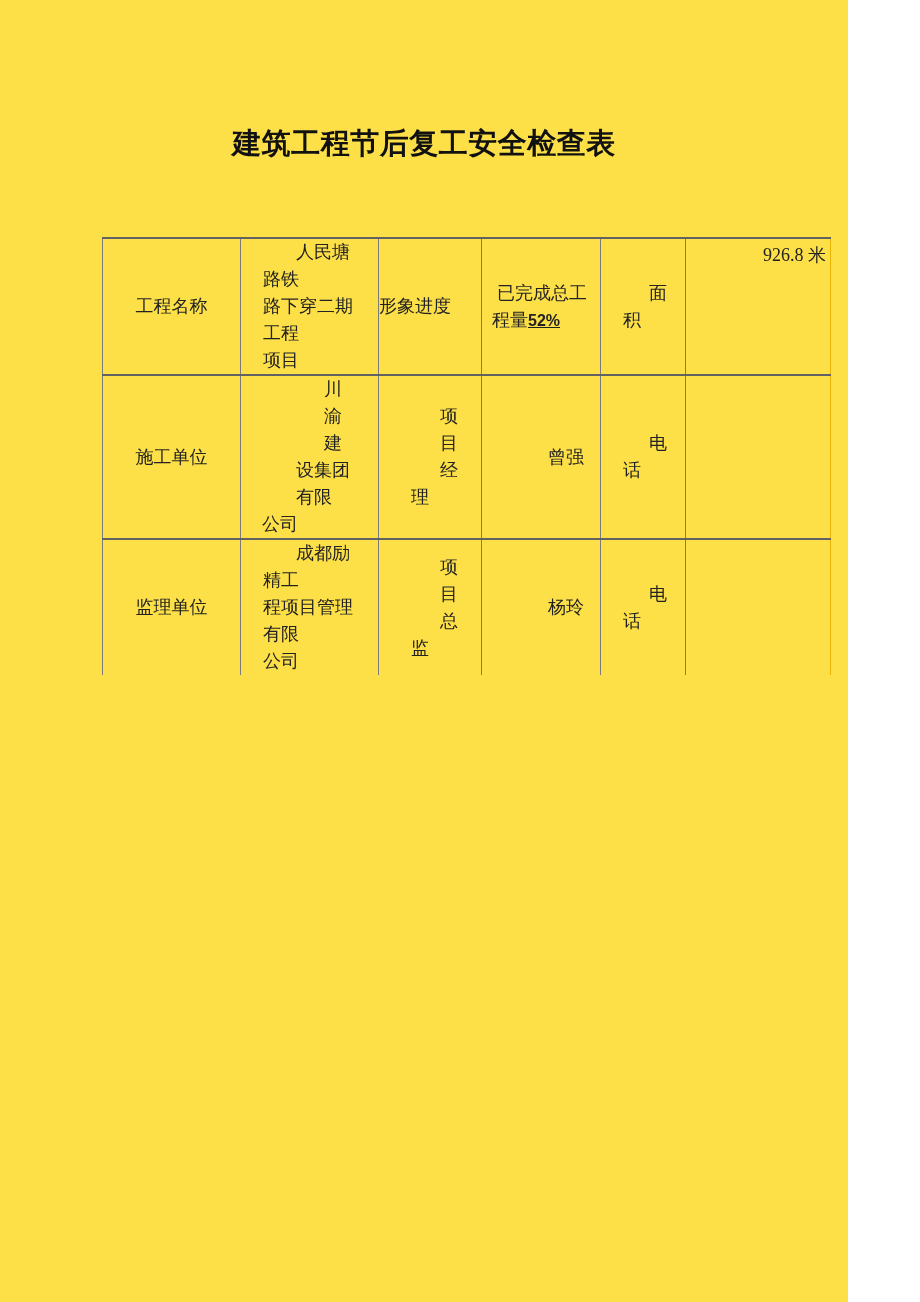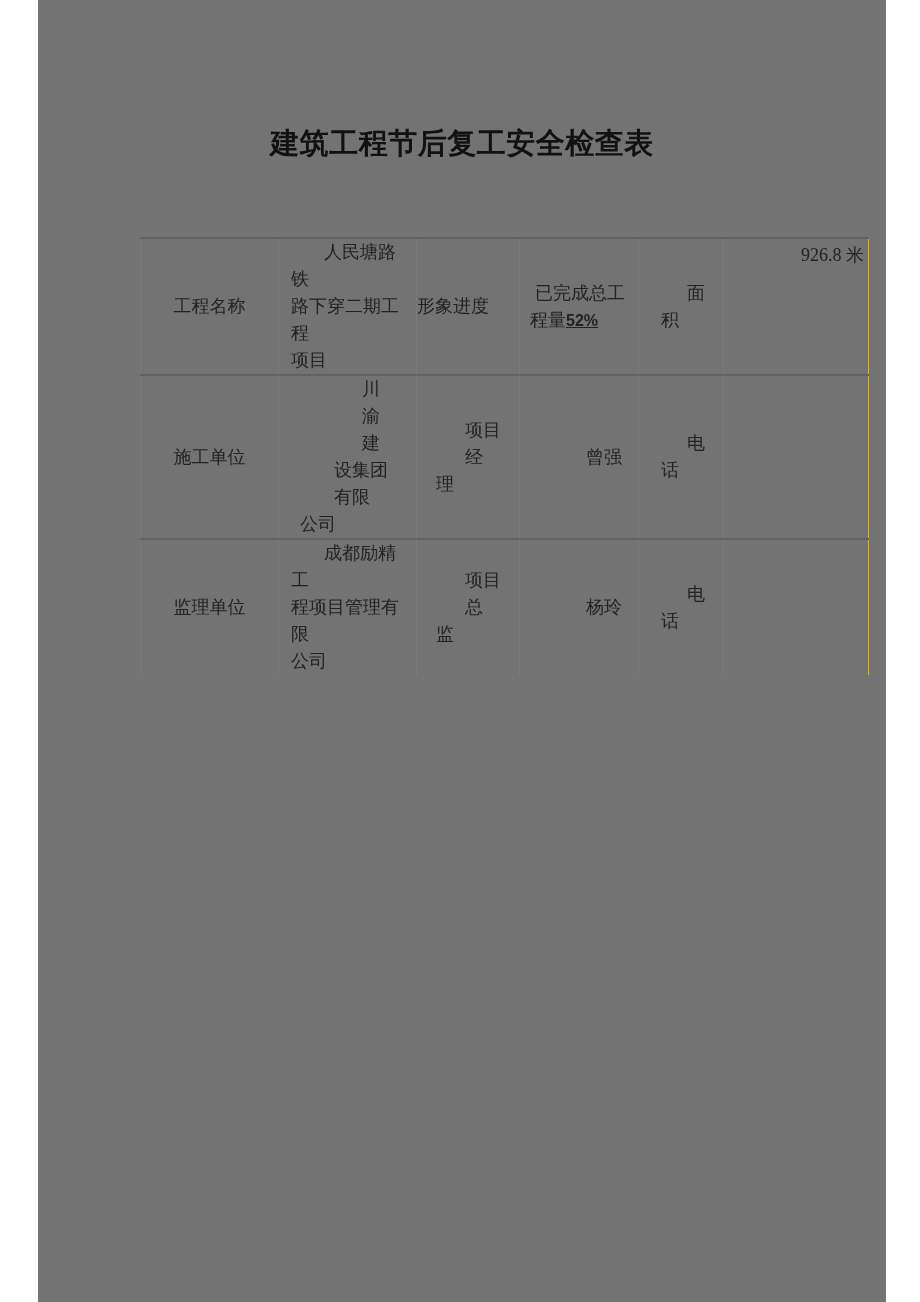--- a/index.html
+++ b/index.html
@@ -1,24 +1,23 @@
 <!DOCTYPE html>
 <html><head>
 <meta charset="utf-8">
 <style>
   html, body { margin: 0; padding: 0; background: #ffffff; }
   .page {
     position: relative;
     width: 848px;
     height: 1302px;
-    background: #737373;
+    background: #fde047;
     overflow: hidden;
     font-family: "Liberation Serif", serif;
     color: #1a1a1a;
-    margin-left: 38px;
   }
   .doc-title {
     position: absolute;
     top: 124px;
     left: 0;
     width: 100%;
     text-align: center;
     font-size: 29px;
     font-weight: bold;
     letter-spacing: 0.5px;
@@ -43,35 +42,35 @@
     overflow: hidden;
   }
   td:last-child { border-right: 1px solid #eab308; }
   
   .ln { display: block; text-align: left; }
 
   
   .c-label .ln { text-align: center; }
 
   
-  .c-wrap3 { padding: 0 12px; }
+  .c-wrap3 { padding: 0 22px; }
   .c-wrap3 .ln:nth-child(1) { text-indent: 33px; }
 
   
   .c-spec { padding: 0 21px; }
   .c-spec .ln:nth-child(1) { margin-left: 62px; }
   .c-spec .ln:nth-child(2) { margin-left: 34px; }
 
   
   .c-wrap2 { padding: 0 4px; }
   .c-wrap2 .ln:nth-child(1) { margin-left: 32px; }
   .c-wrap2 .ln:nth-child(2) { margin-left: 12px; }
 
   
-  .c-field { padding: 0 7px; border-radius: 15px; }
+  .c-field { padding: 0 20px; border-radius: 15px; }
   .c-field .ln:nth-child(1) { margin-left: 41px; }
   .c-field .ln:nth-child(2) { margin-left: 12px; }
 
   
   .c-prog .ln { text-align: left; }
 
   
   .c-done { padding: 0 10px; }
   .c-done .ln:nth-child(1) { margin-left: 5px; }
   .pct {

